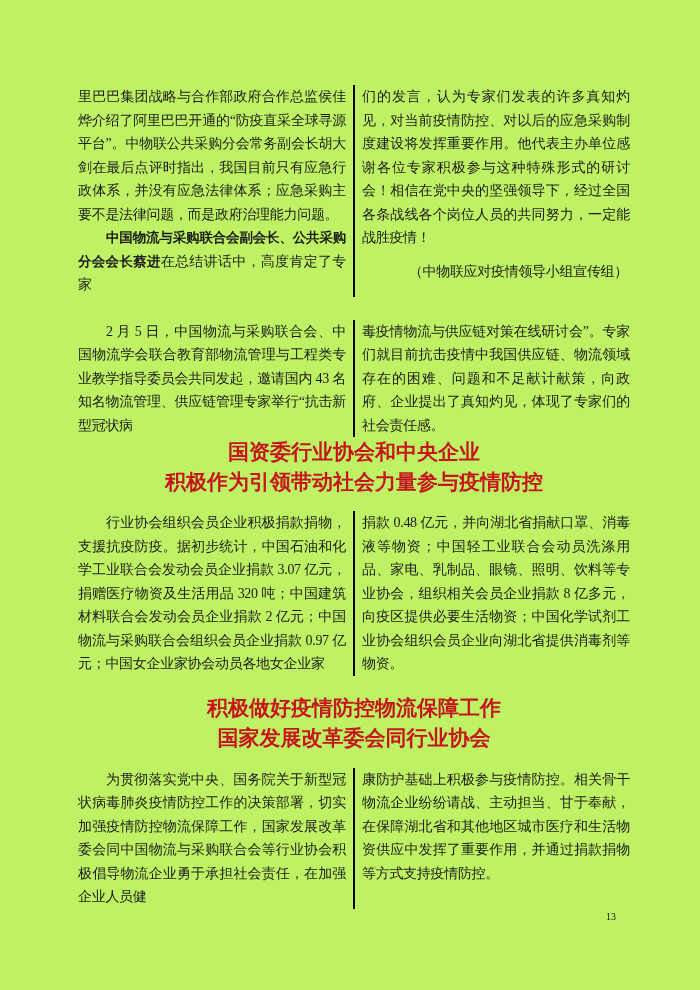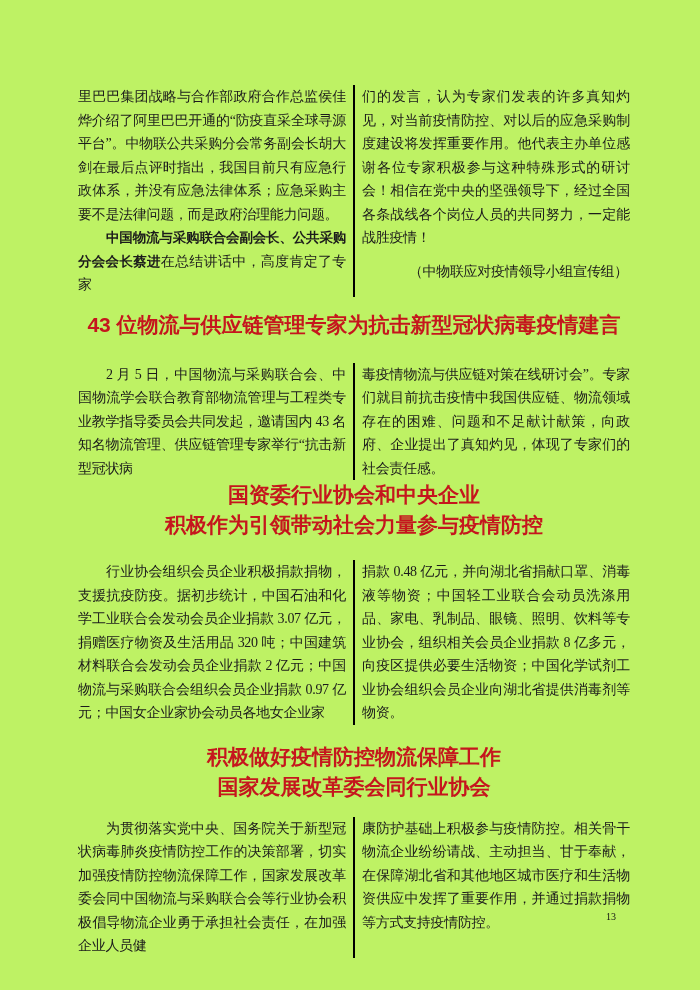--- a/index.html
+++ b/index.html
@@ -57,21 +57,21 @@
     margin-top: 13px;
     font-size: 21px;
     line-height: 30px;
   }
   .h2-red {
     font-size: 21px;
     line-height: 30px;
   }
   .art1 { margin-top: 23px; align-items: center; }
   .art2-head { }
-  .art2-body { margin-top: 20px; }
+  .art2-body { margin-top: 14px; }
   .art3-head { margin-top: 17px; }
   .art3-body { margin-top: 15px; }
   
   .page-number {
     position: absolute;
     left: 606px;
     top: 911px;
     font-size: 10px;
     font-family: "Liberation Serif", serif;
     color: #111;
@@ -88,21 +88,20 @@
         <p>里巴巴集团战略与合作部政府合作总监侯佳烨介绍了阿里巴巴开通的“防疫直采全球寻源平台”。中物联公共采购分会常务副会长胡大剑在最后点评时指出，我国目前只有应急行政体系，并没有应急法律体系；应急采购主要不是法律问题，而是政府治理能力问题。</p>
         <p class="indent"><span class="bold-run">中国物流与采购联合会副会长、公共采购分会会长蔡进</span><span>在总结讲话中，高度肯定了专家</span></p>
       </div>
       <div class="col-divider"></div>
       <div class="col">
         <p>们的发言，认为专家们发表的许多真知灼见，对当前疫情防控、对以后的应急采购制度建设将发挥重要作用。他代表主办单位感谢各位专家积极参与这种特殊形式的研讨会！相信在党中央的坚强领导下，经过全国各条战线各个岗位人员的共同努力，一定能战胜疫情！</p>
         <p class="attribution">（中物联应对疫情领导小组宣传组）</p>
       </div>
     </div>
 
-    <div class="h-red h1-red">43 位物流与供应链管理专家为抗击新型冠状病毒疫情建言</div>
     <div class="two-col art1">
       <div class="col">
         <p class="indent">2 月 5 日，中国物流与采购联合会、中国物流学会联合教育部物流管理与工程类专业教学指导委员会共同发起，邀请国内 43 名知名物流管理、供应链管理专家举行“抗击新型冠状病</p>
       </div>
       <div class="col-divider"></div>
       <div class="col">
         <p>毒疫情物流与供应链对策在线研讨会”。专家们就目前抗击疫情中我国供应链、物流领域存在的困难、问题和不足献计献策，向政府、企业提出了真知灼见，体现了专家们的社会责任感。</p>
       </div>
     </div>
 

